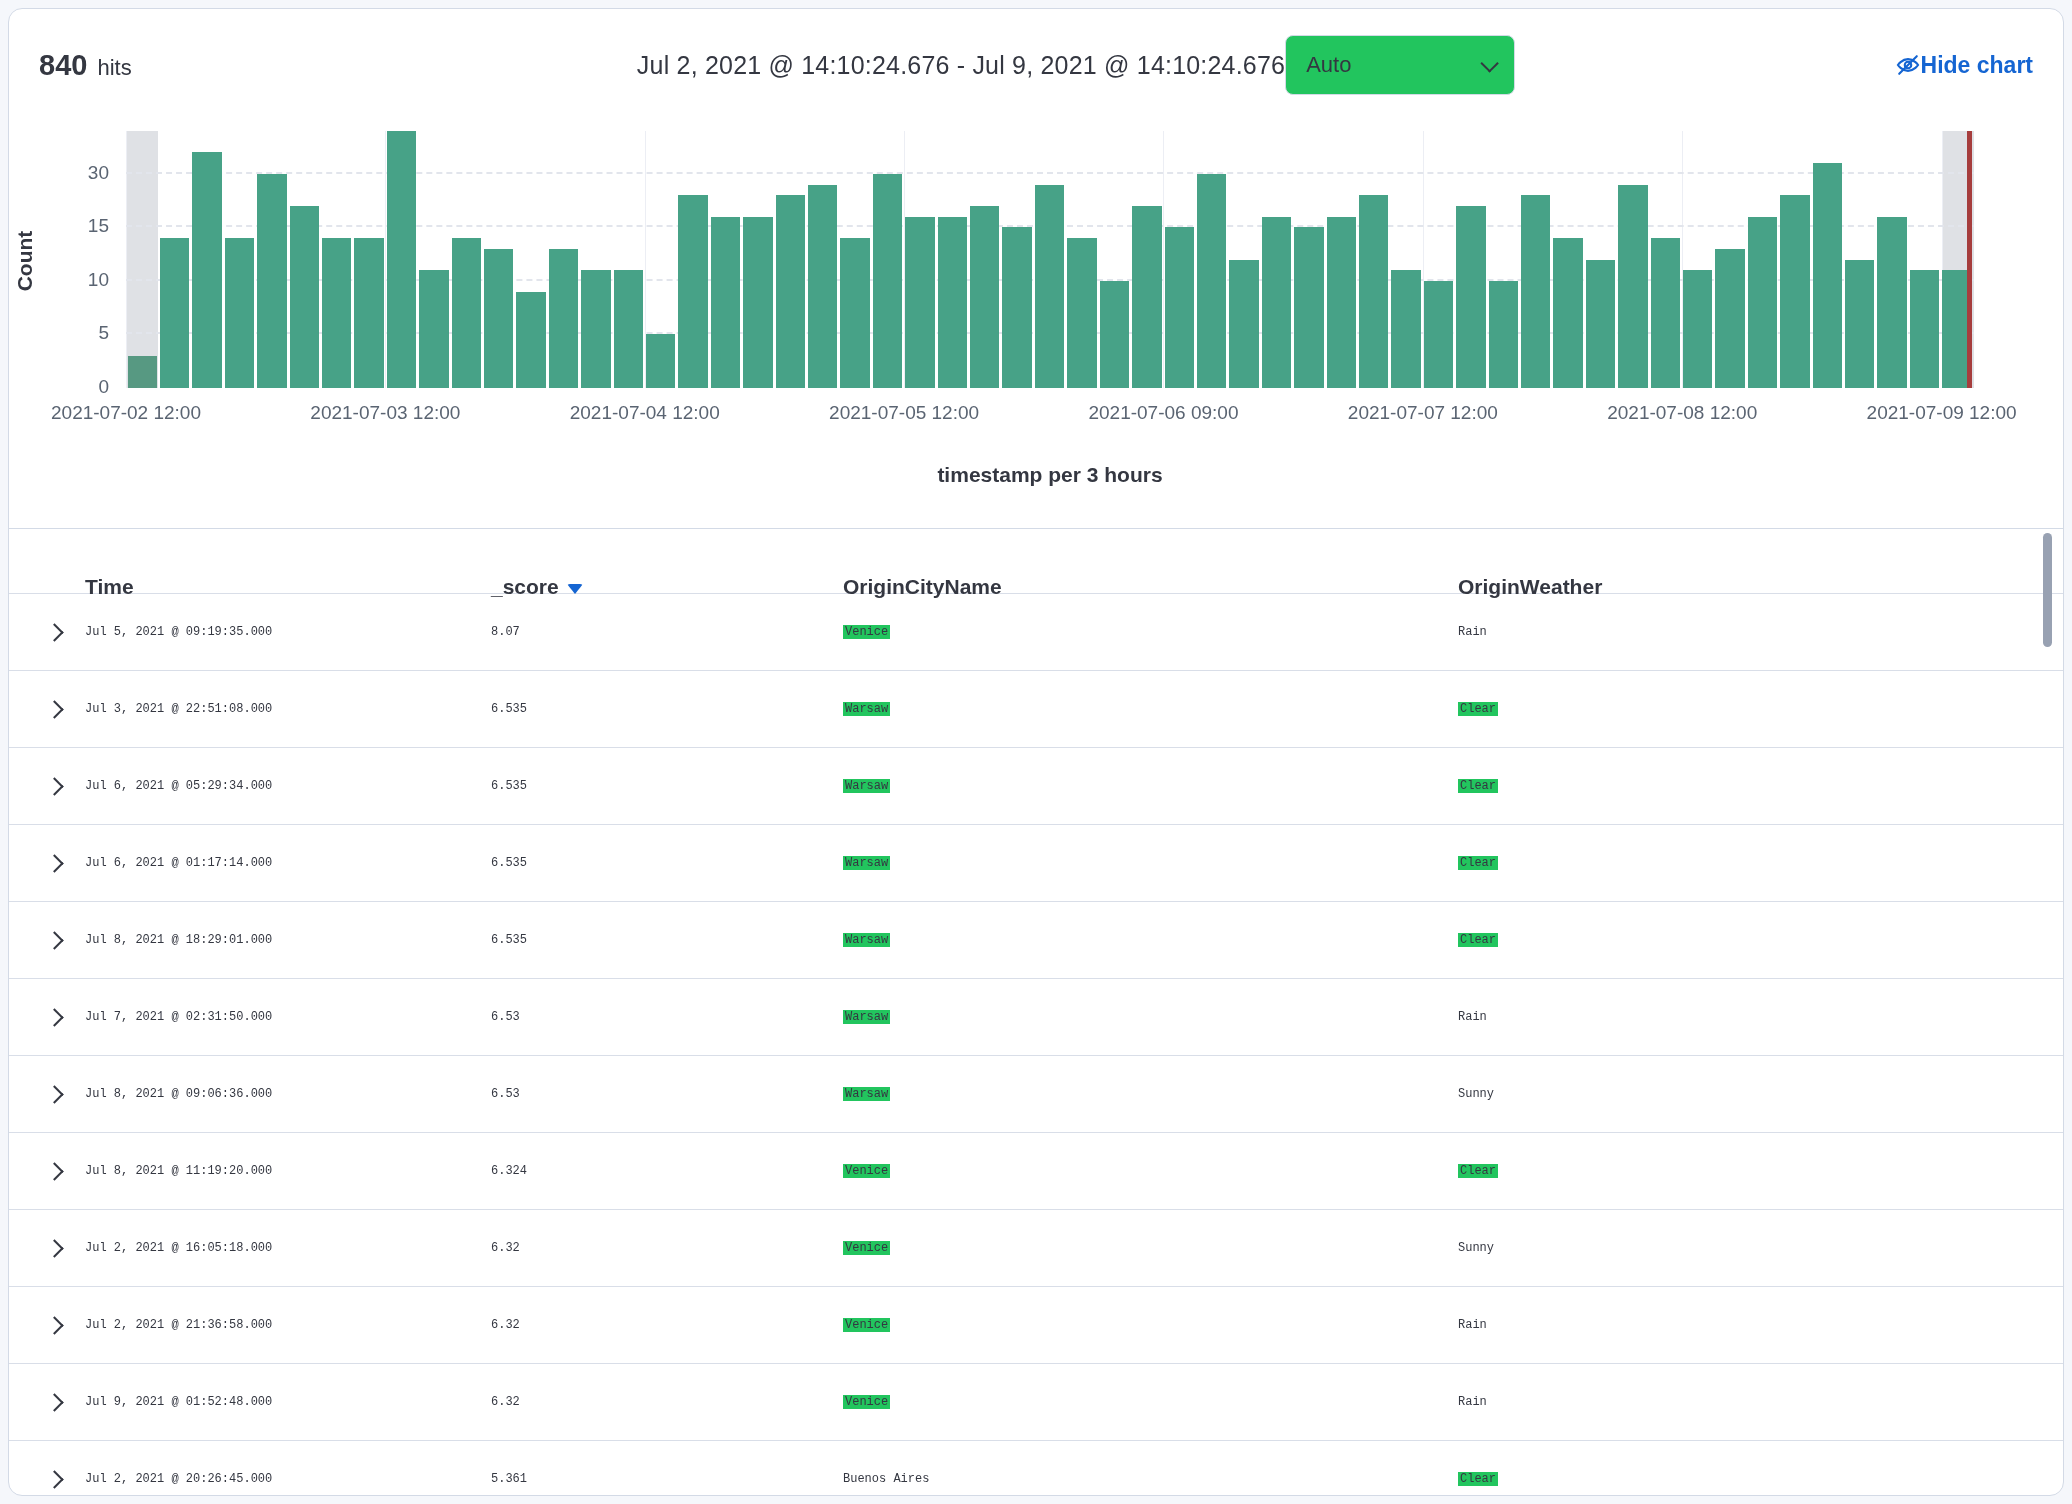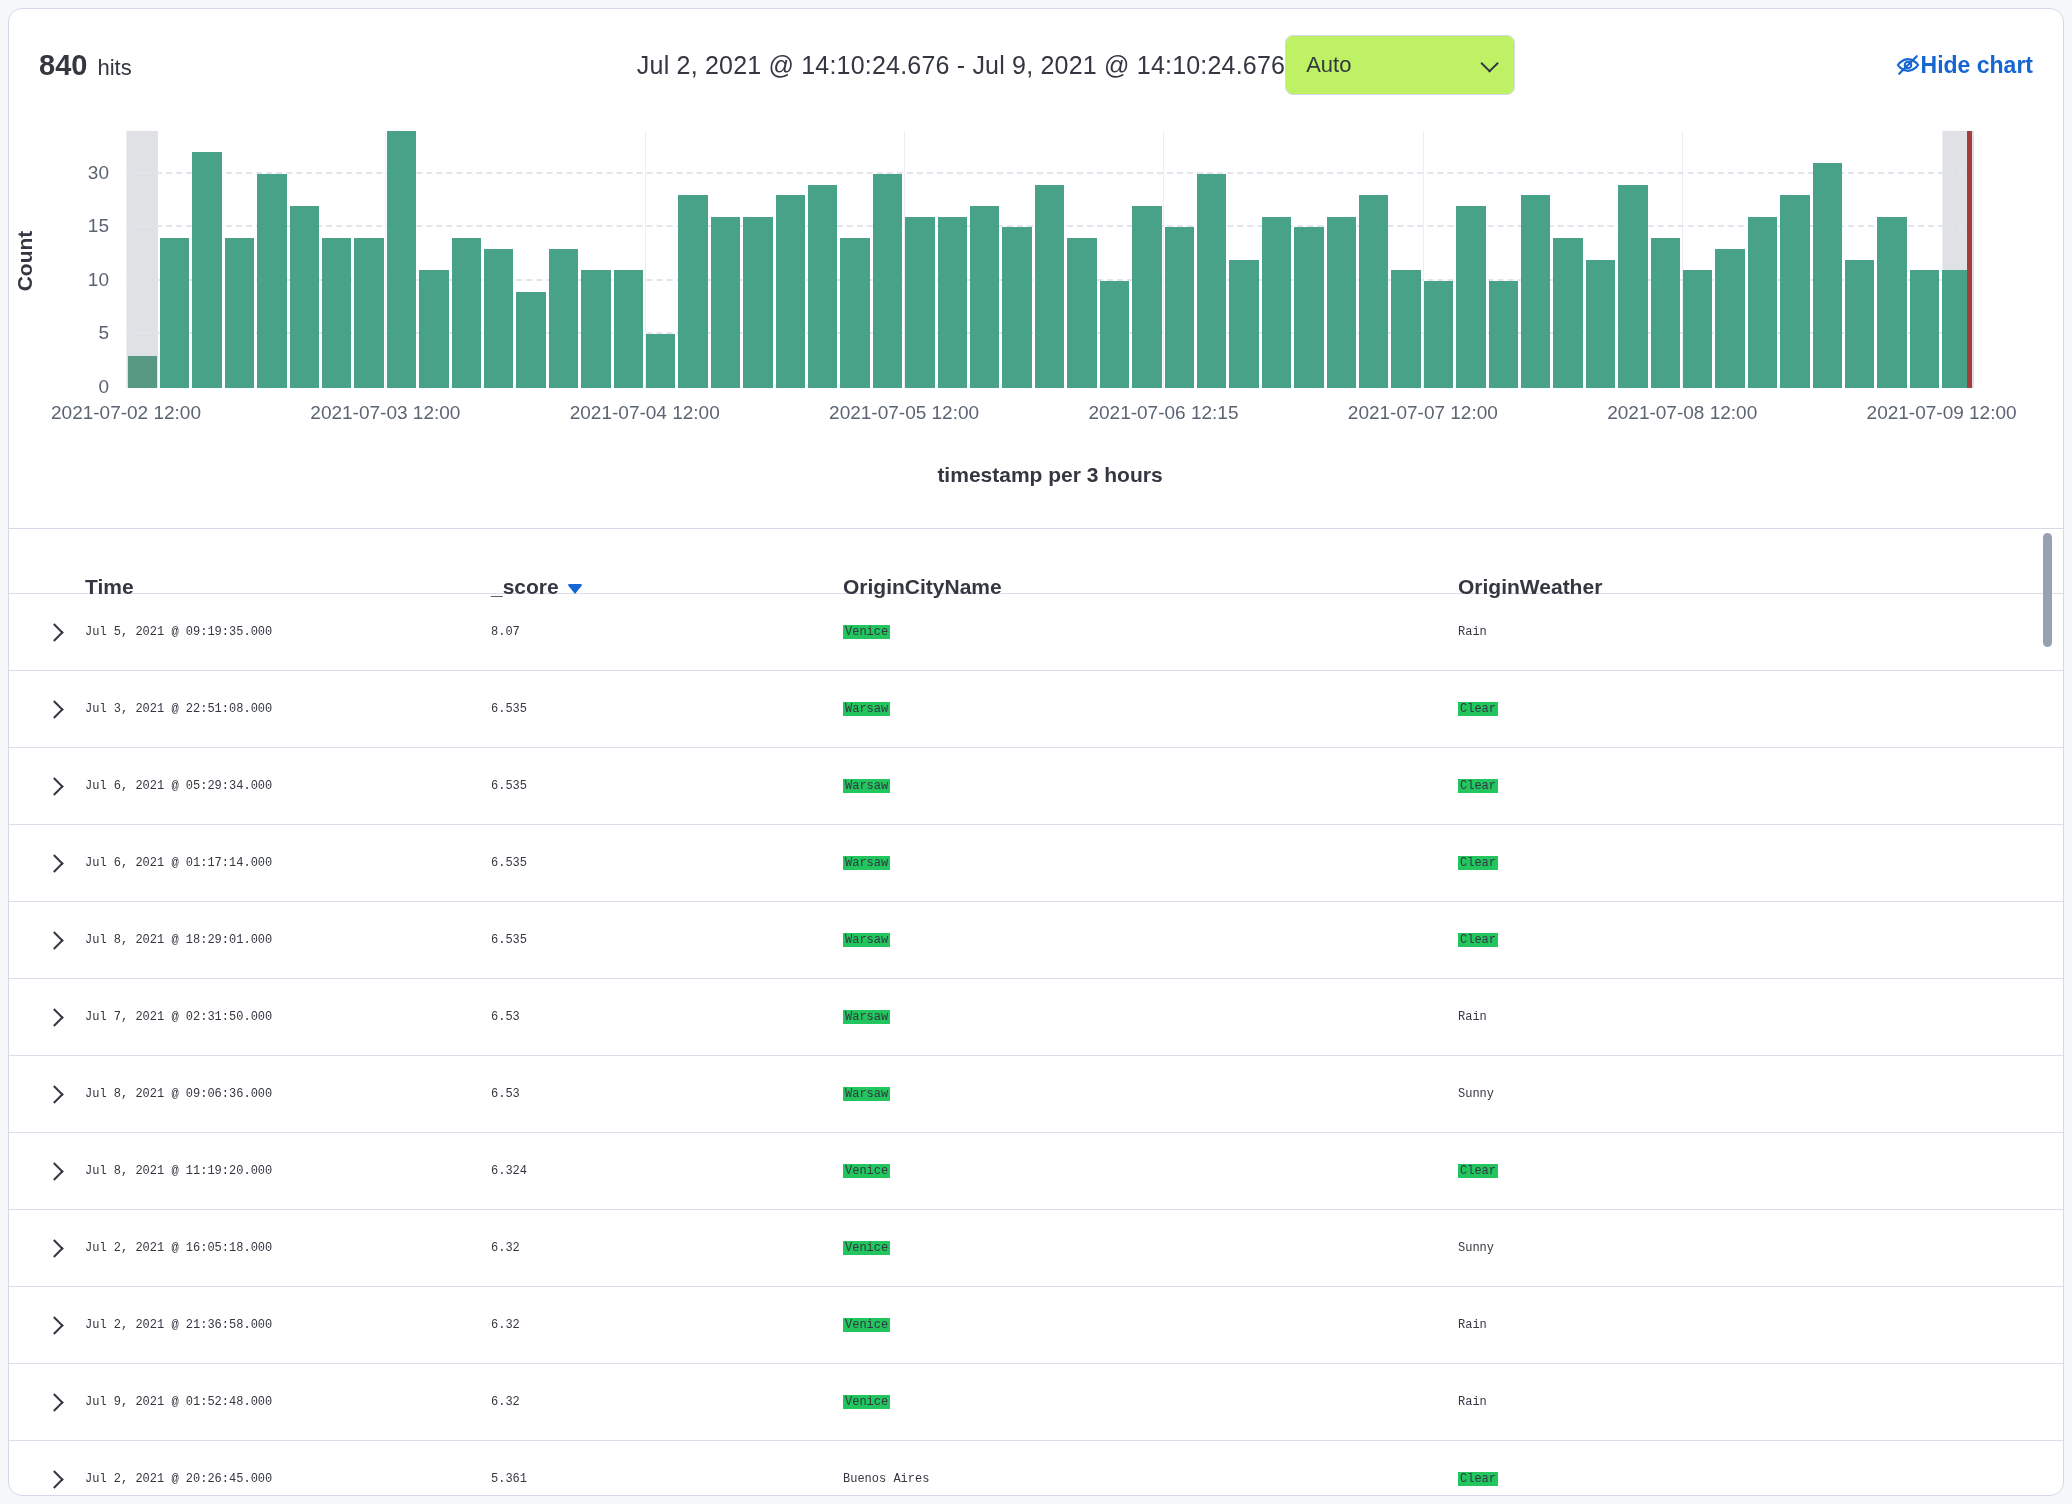--- a/index.html
+++ b/index.html
@@ -11,21 +11,21 @@
             border-radius:14px; overflow:hidden; }
 
   
   .top-header { display:flex; align-items:center; height:112px; padding:0 30px; }
   .hits-group { display:flex; align-items:baseline; gap:10px; min-width:330px; }
   .hits-count { font-size:29px; font-weight:bold; }
   .hits-label { font-size:22px; }
   .center-group { flex:1; display:flex; align-items:center; justify-content:center; }
   .date-range { font-size:25px; letter-spacing:.2px; }
   .interval-select { display:flex; align-items:center; justify-content:space-between;
-      width:230px; height:60px; padding:8px 20px; background:#bef264;
+      width:230px; height:60px; padding:8px 20px; background:#22c55e;
       border:1px solid #d3dae6; border-radius:8px; font-size:22px; cursor:pointer; }
   .caret-down { width:13px; height:13px; border-right:2px solid #343741; border-bottom:2px solid #343741;
       transform:rotate(45deg) translateY(-3px); }
   .hide-chart { display:flex; align-items:center; min-width:250px; justify-content:flex-end;
       color:#1565d2; font-size:23px; font-weight:600; cursor:pointer; }
   .hide-chart svg { display:block; }
 
   
   .chart-section { position:relative; height:407px; }
   .plot { position:absolute; left:117px; top:10px; width:1848px; height:257px; }
@@ -290,21 +290,21 @@
           <div class="y-tick" style="left: 8px; top: 201.458px;">5</div>
           <div class="y-tick" style="left: 8px; top: 147.917px;">10</div>
           <div class="y-tick" style="left: 8px; top: 94.375px;">15</div>
           <div class="y-tick" style="left: 8px; top: 40.8333px;">30</div>
         </div>
       <div id="xticks">
           <div class="x-tick" style="left: 117px; top: 281px;">2021-07-02 12:00</div>
           <div class="x-tick" style="left: 376.368px; top: 281px;">2021-07-03 12:00</div>
           <div class="x-tick" style="left: 635.737px; top: 281px;">2021-07-04 12:00</div>
           <div class="x-tick" style="left: 895.105px; top: 281px;">2021-07-05 12:00</div>
-          <div class="x-tick" style="left: 1154.47px; top: 281px;">2021-07-06 12:15</div>
+          <div class="x-tick" style="left: 1154.47px; top: 281px;">2021-07-06 09:00</div>
           <div class="x-tick" style="left: 1413.84px; top: 281px;">2021-07-07 12:00</div>
           <div class="x-tick" style="left: 1673.21px; top: 281px;">2021-07-08 12:00</div>
           <div class="x-tick" style="left: 1932.58px; top: 281px;">2021-07-09 12:00</div>
         </div>
       <div class="x-axis-title">timestamp per 3 hours</div>
     </div>
 
     <div class="table-section">
       <div class="grid-row thead">
         <div></div>

